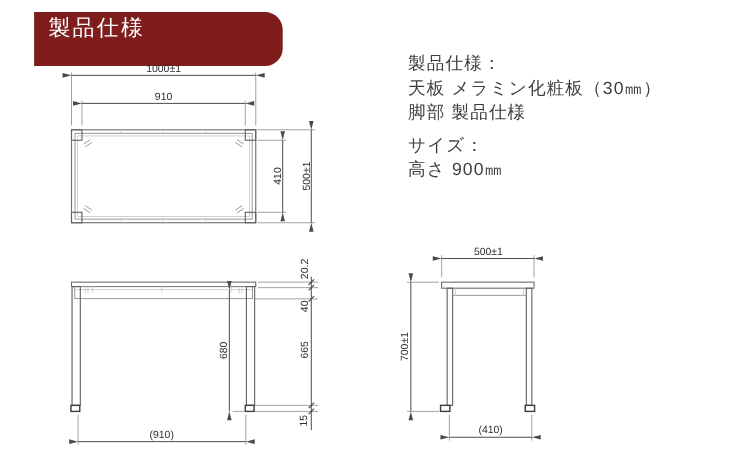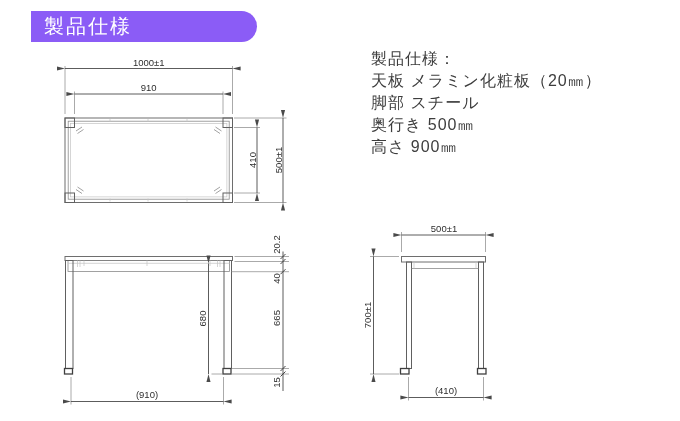--- a/index.html
+++ b/index.html
@@ -1,20 +1,20 @@
 <!DOCTYPE html>
 <html><head>
 <meta charset="utf-8">
 <style>
   html,body{margin:0;padding:0;background:#fff;}
   body{width:680px;height:421px;font-family:"Liberation Sans",sans-serif;}
   .stage{position:relative;width:680px;height:421px;overflow:hidden;background:#ffffff;}
 
-  .badge{position:absolute;left:31px;top:11px;width:226px;height:31px;
-         background:#8b5cf6;border-radius:0 16px 16px 0;box-sizing:border-box;
+  .badge{position:absolute;left:31px;top:11px;width:226px;height:49px;
+         background:#7f1d1d;border-radius:0 16px 16px 0;box-sizing:border-box;
          color:#ffffff;font-size:20px;letter-spacing:2px;line-height:31px;padding-left:13px;}
 
   .specs{position:absolute;left:371px;top:48px;color:#3d3d3d;font-size:16px;
          letter-spacing:1px;}
   .specs p{margin:0;line-height:22px;white-space:nowrap;}
   .specs p.gap{margin-top:8px;}
 
   svg.draw{position:absolute;left:0;top:0;}
   .ln{stroke:#6e6e6e;stroke-width:1;fill:none;}
   .ln2{stroke:#8a8a8a;stroke-width:.8;fill:none;}
@@ -30,23 +30,23 @@
 <body>
 
 <div class="stage">
 
   <div class="badge">
     <span>製品仕様</span>
   </div>
 
   <div class="specs">
     <p>製品仕様：</p>
-    <p>天板 メラミン化粧板（20㎜）</p>
-    <p>脚部 スチール</p>
-    <p>奥行き 500㎜</p>
+    <p>天板 メラミン化粧板（30㎜）</p>
+    <p>脚部 製品仕様</p>
+    <p class="gap">サイズ：</p>
     <p>高さ 900㎜</p>
   </div>
 
   <svg class="draw" width="680" height="421" viewBox="0 0 680 421">
     <defs>
       <marker id="arr" viewBox="0 0 10 6" refX="0.6" refY="3" markerWidth="10" markerHeight="6" orient="auto-start-reverse">
         <path d="M0.6,3 L9.6,0.7 L9.6,5.3 Z" fill="#4a4a4a"></path>
       </marker>
     </defs>
 

